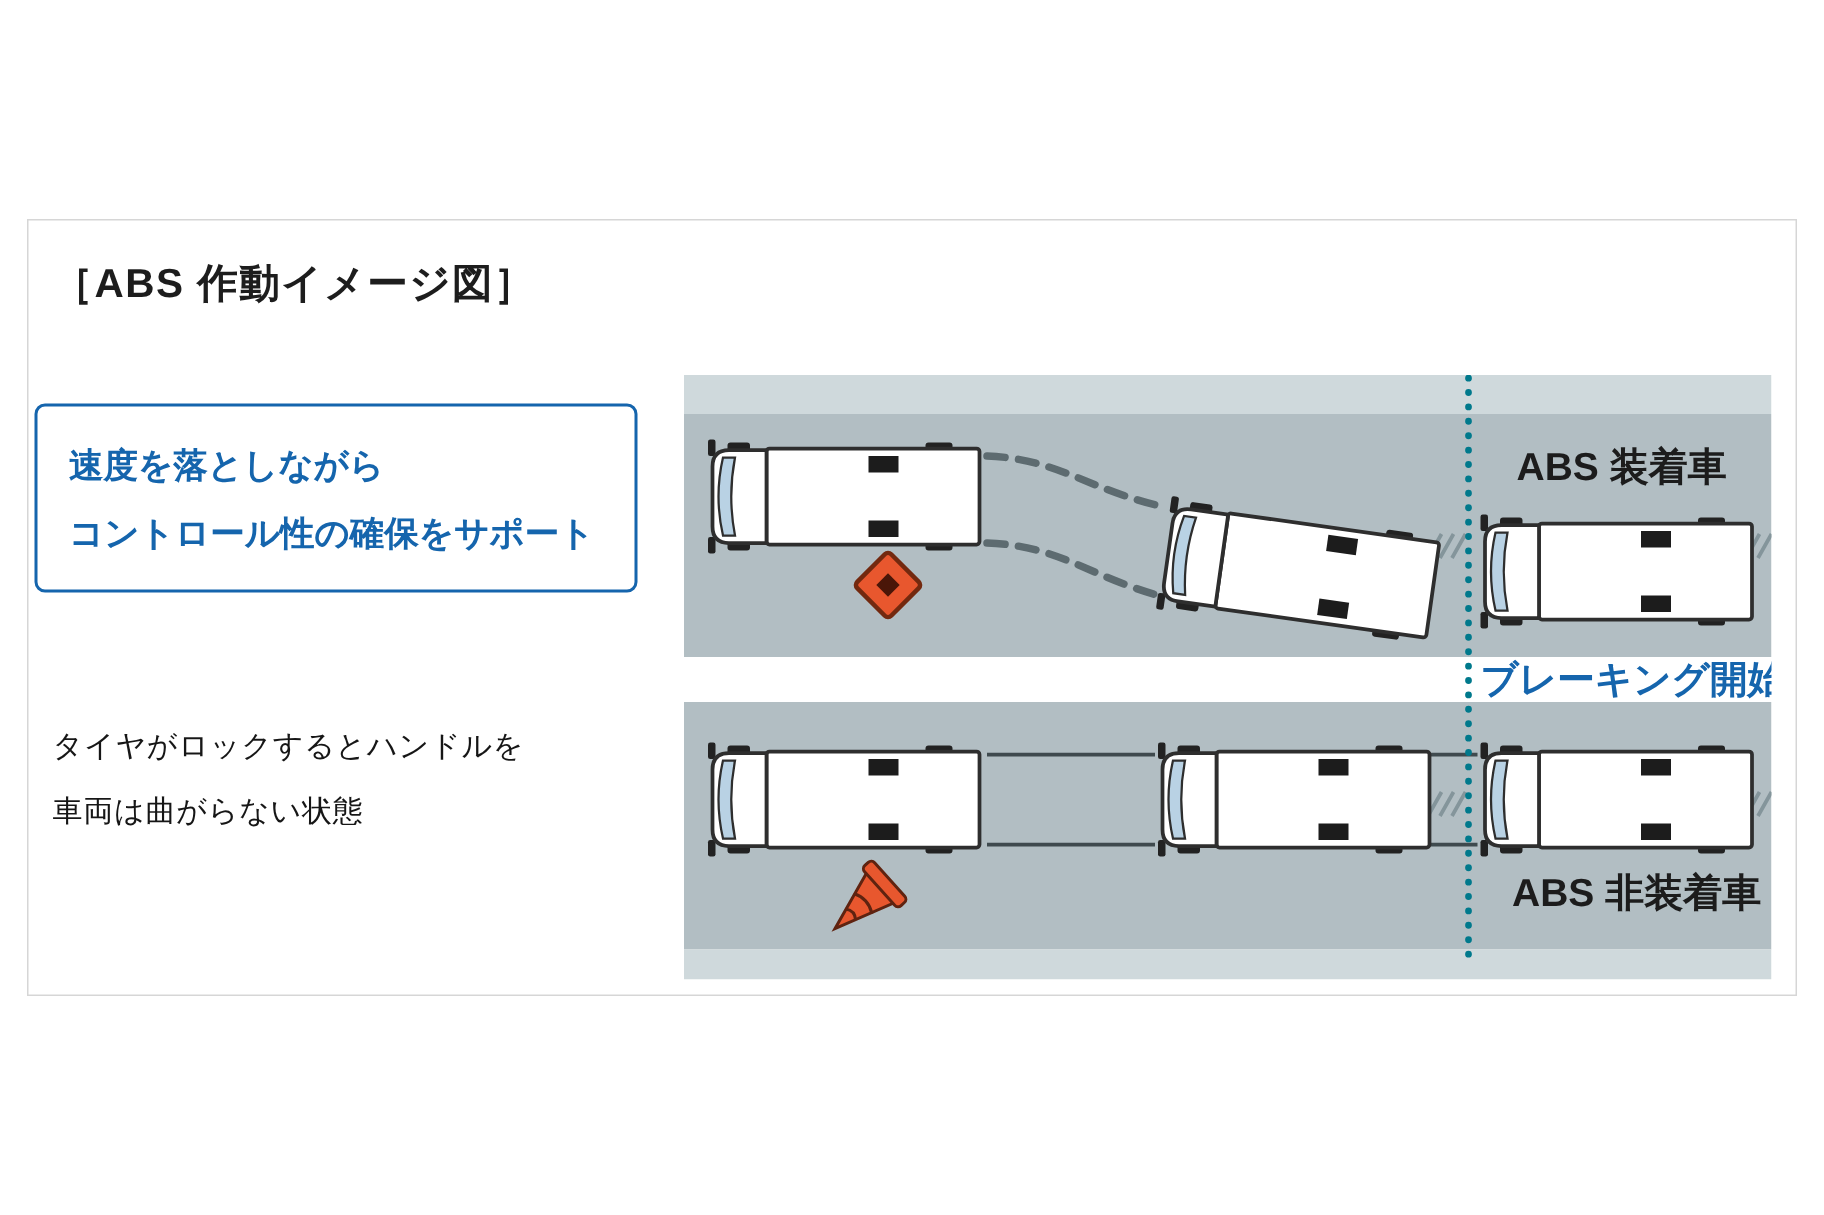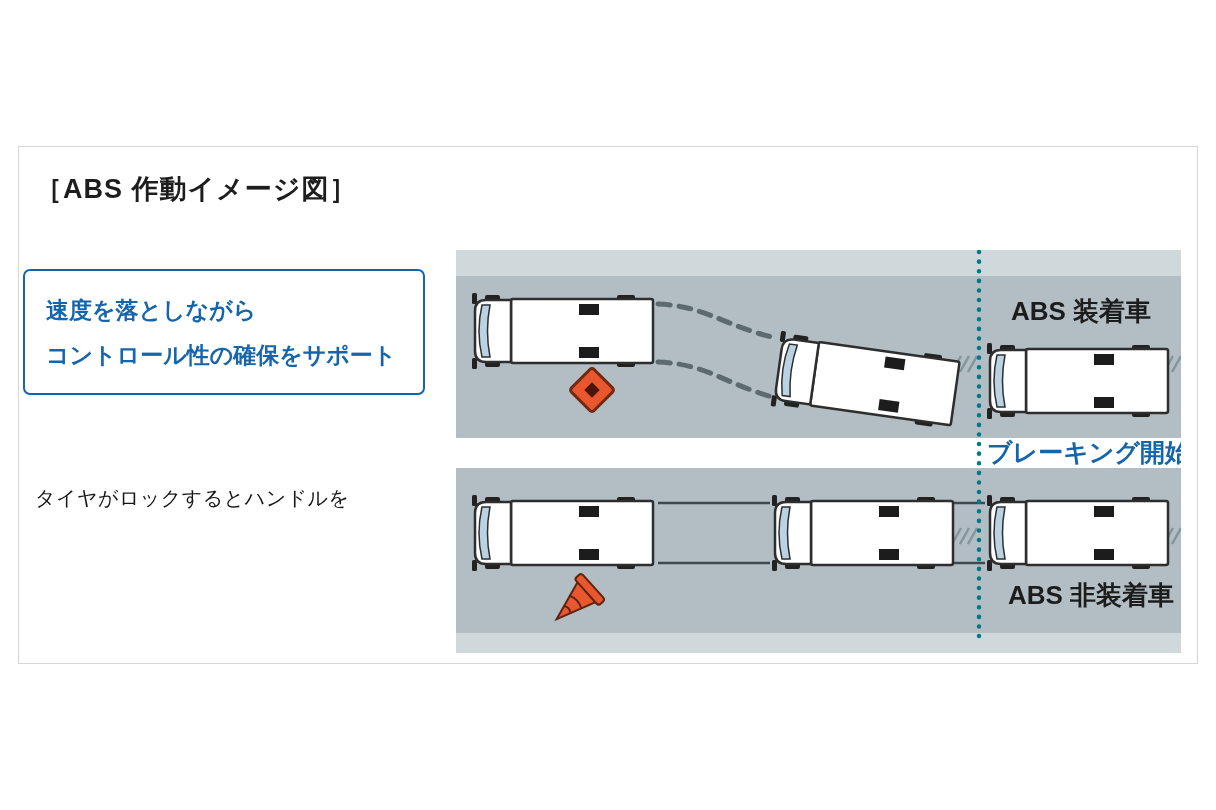--- a/index.html
+++ b/index.html
@@ -36,20 +36,21 @@
 
     <div class="title">［ABS 作動イメージ図］</div>
 
     <div class="callout">
       <div>速度を落としながら</div>
       <div>コントロール性の確保をサポート</div>
     </div>
 
     <div class="description">
       <div>タイヤがロックするとハンドルを</div>
+      <div>車両は曲がらない状態</div>
     </div>
 
     <div class="diagram">
       <svg width="725" height="403" viewBox="0 0 725 403">
         <defs>
           <g id="truck">
 
             <rect x="14" y="-1" width="15" height="7" rx="2" fill="#222"></rect>
             <rect x="14" y="64" width="15" height="7" rx="2" fill="#222"></rect>
             <rect x="146" y="-1" width="18" height="7" rx="2" fill="#222"></rect>

